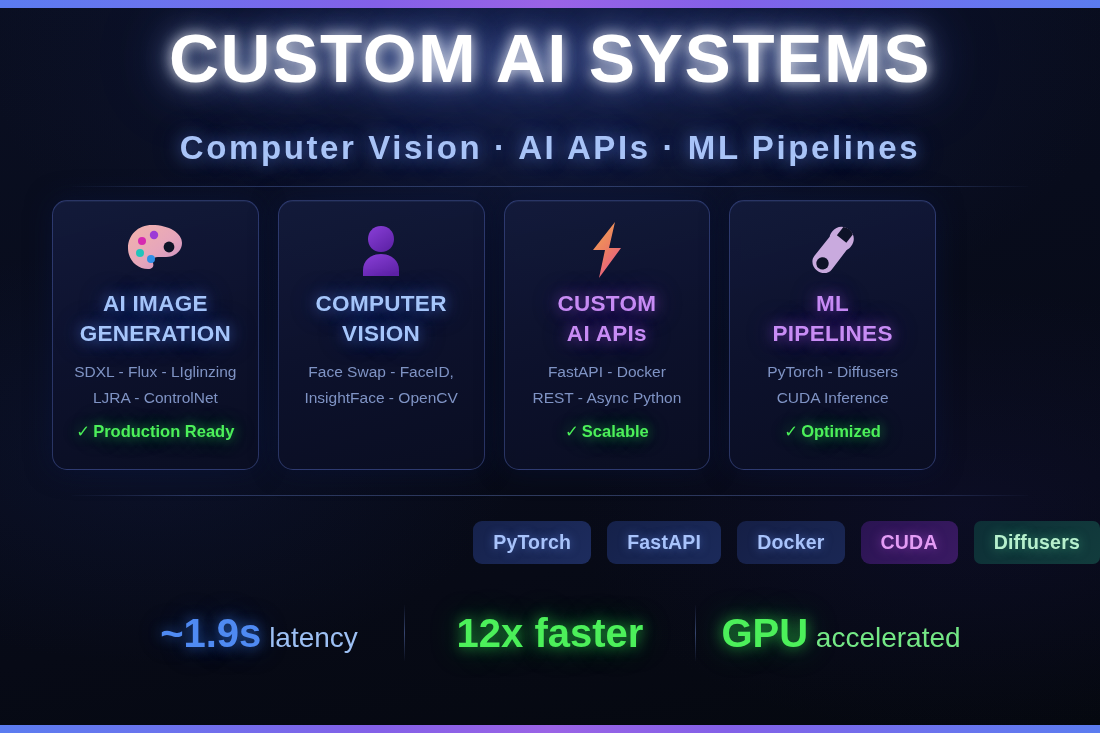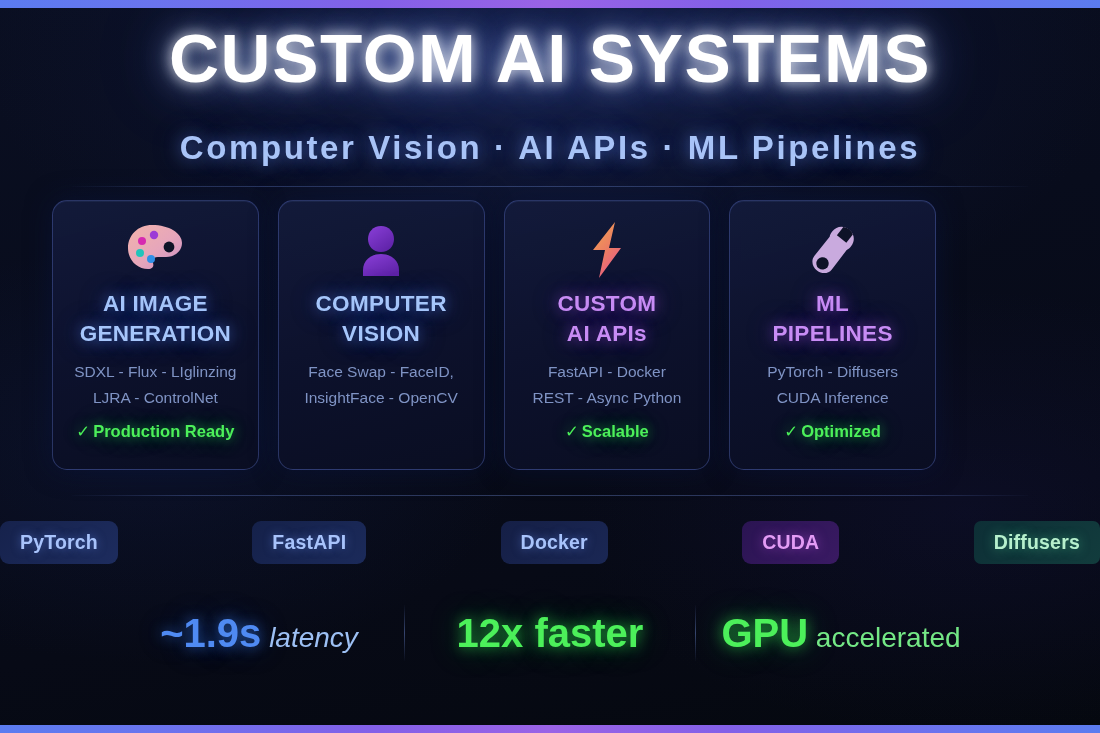--- a/index.html
+++ b/index.html
@@ -144,21 +144,21 @@
   }
   .card-badge .tick { margin-right: 3px; font-weight: normal; }
 
   
   .tech-row {
     position: absolute;
     top: 521px;
     left: 0;
     width: 100%;
     display: flex;
-    justify-content: space-between;
+    justify-content: flex-end;
     gap: 16px;
   }
   .tech-badge {
     padding: 10px 20px;
     border-radius: 9px;
     font-size: 19.5px;
     font-weight: bold;
     letter-spacing: 0.2px;
     box-sizing: border-box;
   }
@@ -206,21 +206,21 @@
   }
   .stat .big {
     font-weight: bold;
     font-size: 40px;
   }
   .stat .small { font-weight: normal; }
   .stat.blue .big {
     color: #4f8af2;
     text-shadow: 0 0 13px rgba(60,130,245,0.62), 0 0 30px rgba(40,100,230,0.34);
   }
-  .stat.blue .small { color: #9dc0f4; font-style: italic; }
+  .stat.blue .small { color: #9dc0f4; }
   .stat.green .big {
     color: #4cf05a;
     text-shadow: 0 0 14px rgba(50,235,80,0.66), 0 0 32px rgba(40,210,70,0.38);
   }
   .stat.green .small { color: #74e886; }
   .stat-sep {
     width: 1px;
     height: 56px;
     background: linear-gradient(180deg, rgba(100,130,215,0.02), rgba(115,145,225,0.44), rgba(100,130,215,0.02));
   }

